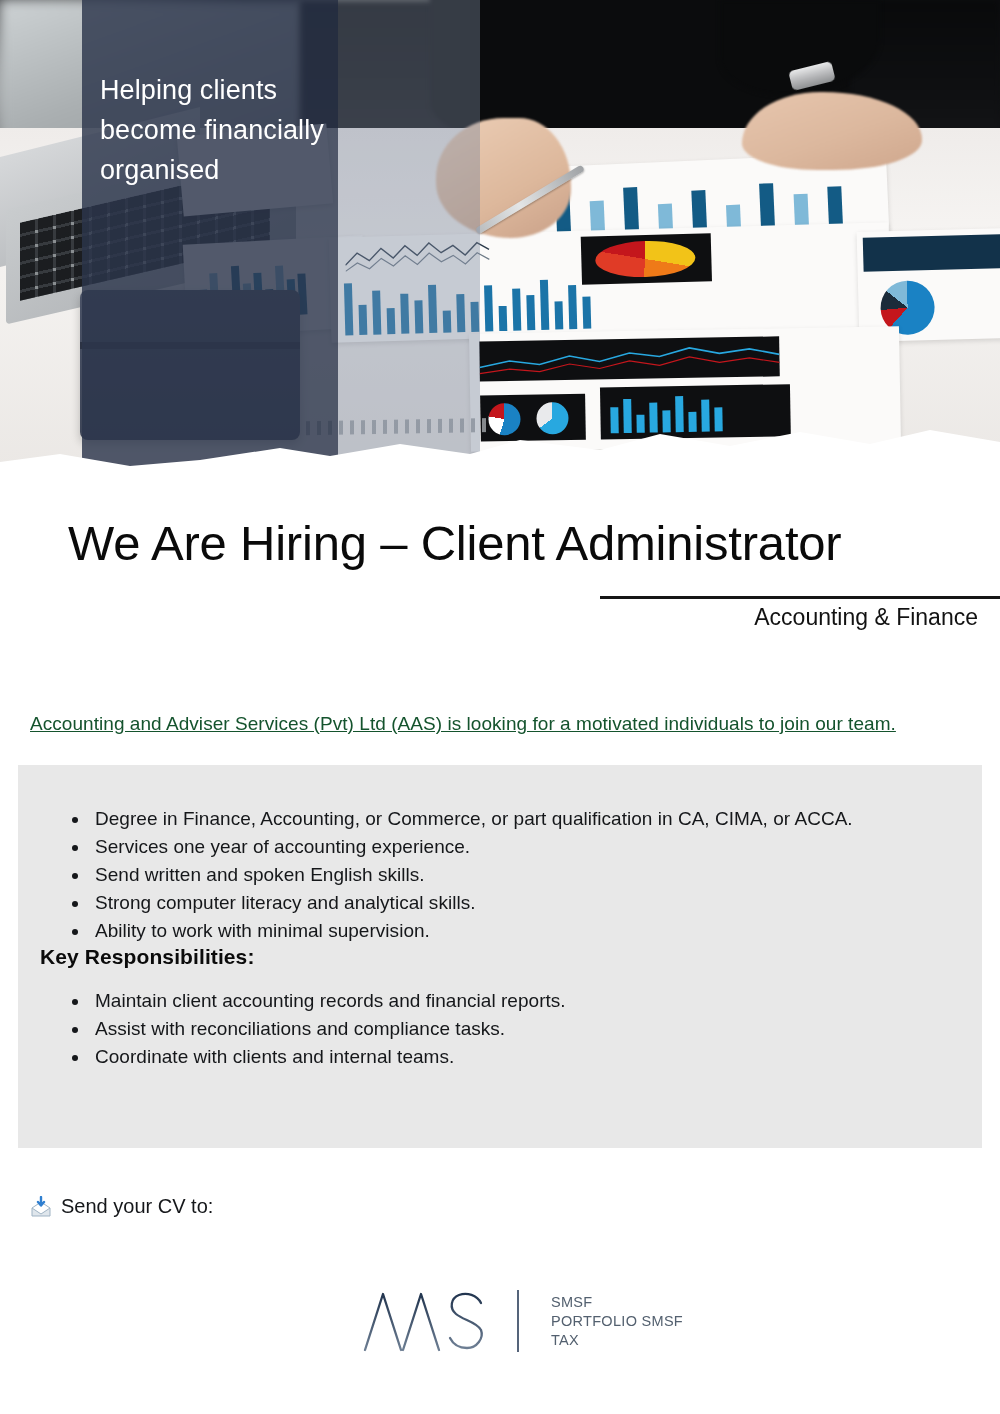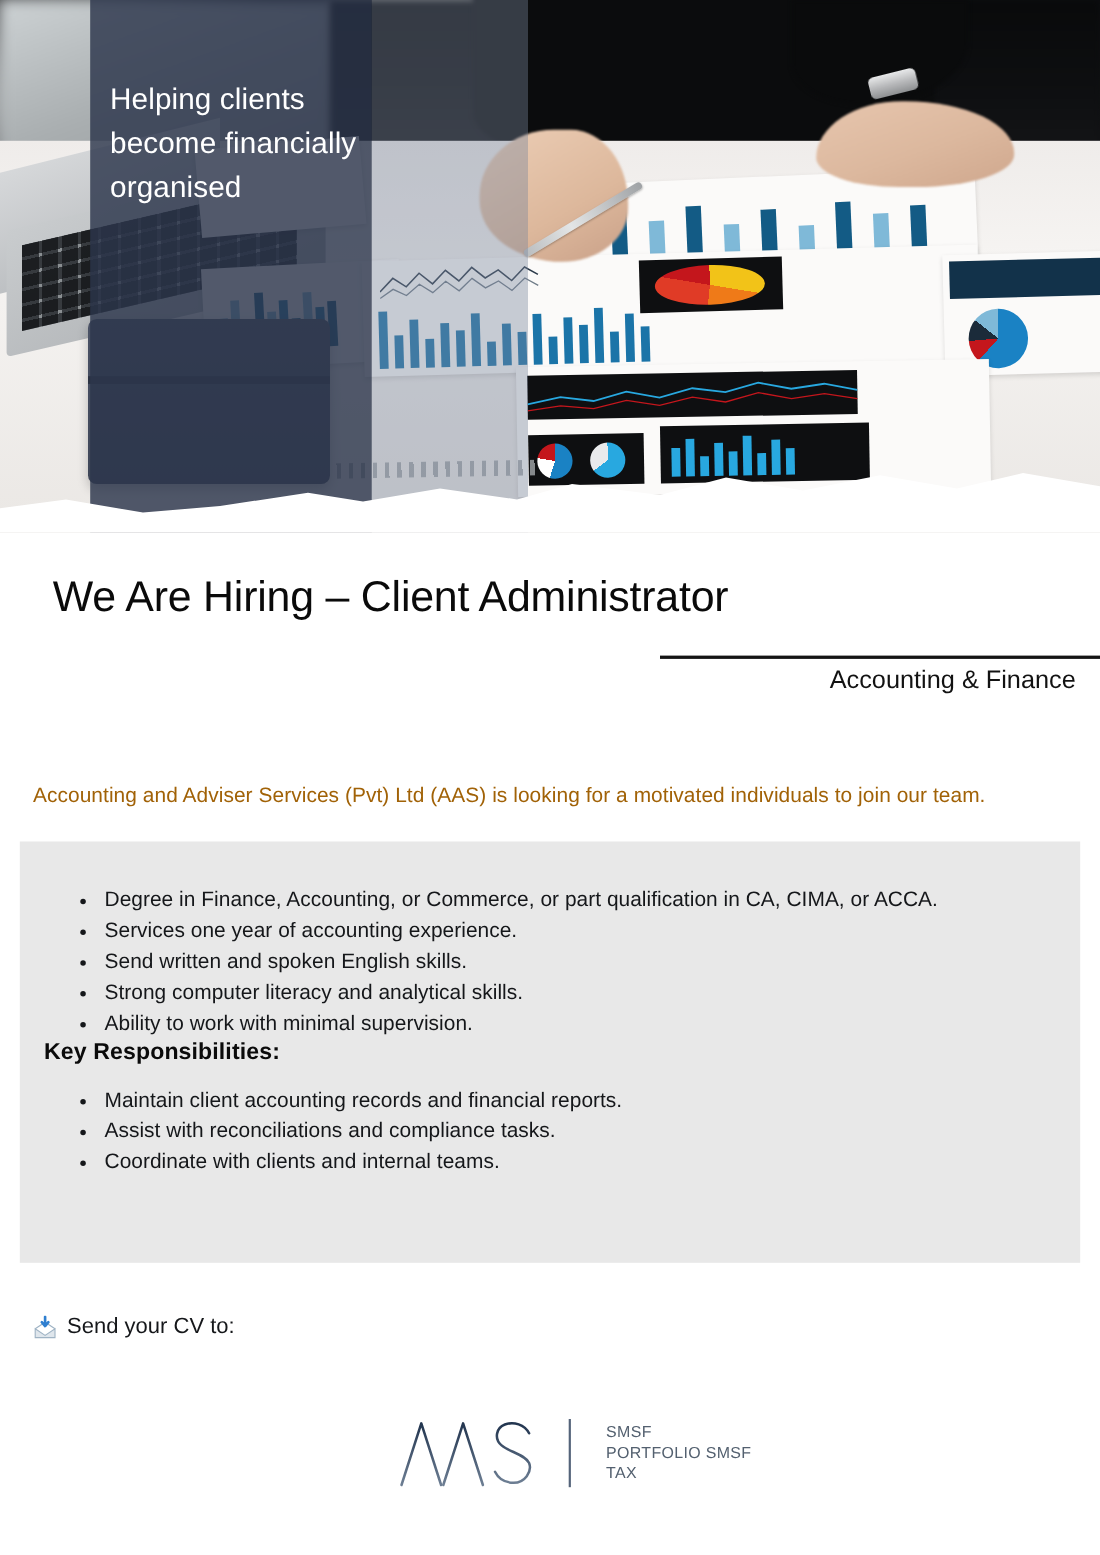--- a/index.html
+++ b/index.html
@@ -212,46 +212,47 @@
     left: 0; bottom: -2px; width: 1000px; height: 82px;
     z-index: 7;
   }
 
   
   .title-wrap {
     position: absolute;
     left: 0; top: 512px; width: 1000px;
   }
   .title {
-    font-size: 39px;
+    font-size: 49px;
     font-weight: 400;
     line-height: 62px;
     color: #0a0a0a;
-    padding-left: 48px;
+    padding-left: 68px;
     letter-spacing: -.2px;
     white-space: nowrap;
   }
   .title-rule {
     position: absolute;
     left: 600px; top: 84px; width: 400px; height: 3px;
     background: #151515;
   }
   .subtitle {
     position: absolute;
     right: 22px; top: 92px;
     font-size: 23px;
     color: #121212;
   }
 
   .intro {
     position: absolute;
     left: 30px; top: 713px;
     font-size: 19px;
-    color: #a16207;
+    color: #14532d;
     letter-spacing: .05px;
+    text-decoration: underline;
   }
 
   .panel {
     position: absolute;
     left: 18px; top: 765px;
     width: 964px; height: 383px;
     background: #e8e8e8;
     box-sizing: border-box;
     padding: 22px 28px 0 22px;
   }

